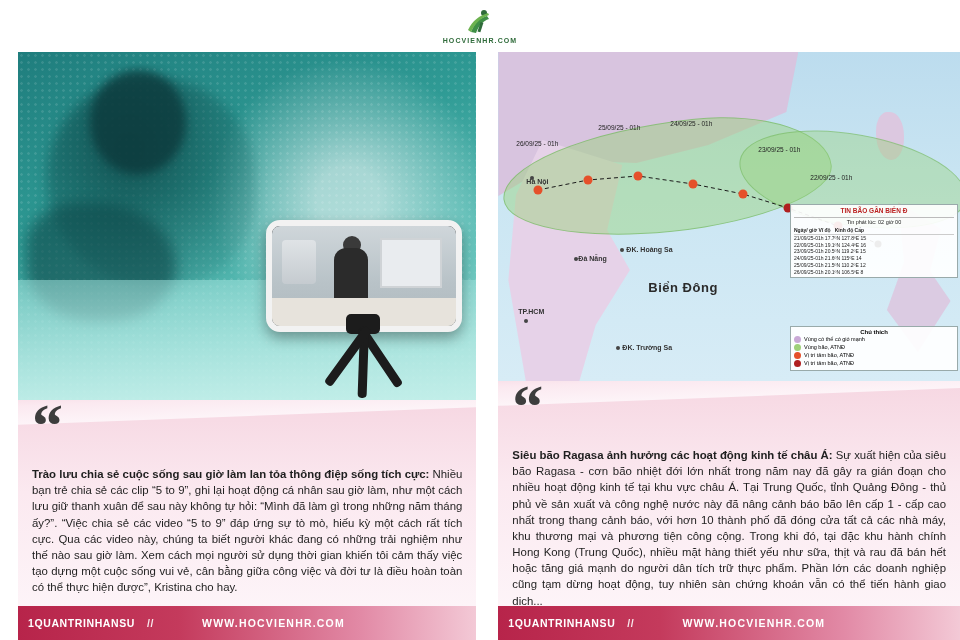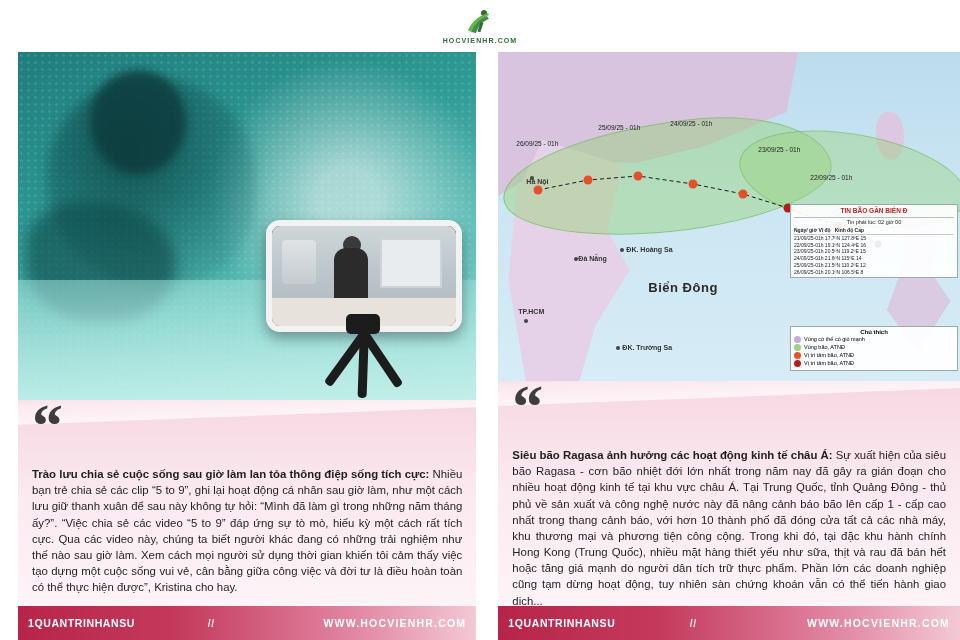--- a/index.html
+++ b/index.html
@@ -319,21 +319,20 @@
     height: 34px;
     flex: 0 0 34px;
     background: linear-gradient(90deg, #b7244a 0%, #c43a5c 35%, #e28aa6 75%, #f3c9d6 100%);
     display: flex;
     align-items: center;
     color: #ffffff;
     font-size: 10.5px;
     font-weight: bold;
     letter-spacing: .6px;
     padding: 0 10px;
-    justify-content: space-between;
   }
   .footer .fb-left { flex: 0 0 auto; }
   .footer .fb-sep { margin: 0 12px; opacity: .9; }
   .footer .fb-right { margin-left: 36px; letter-spacing: 1.2px; }
 </style>
 </head>
 <body>
 
 <div class="page">
 

